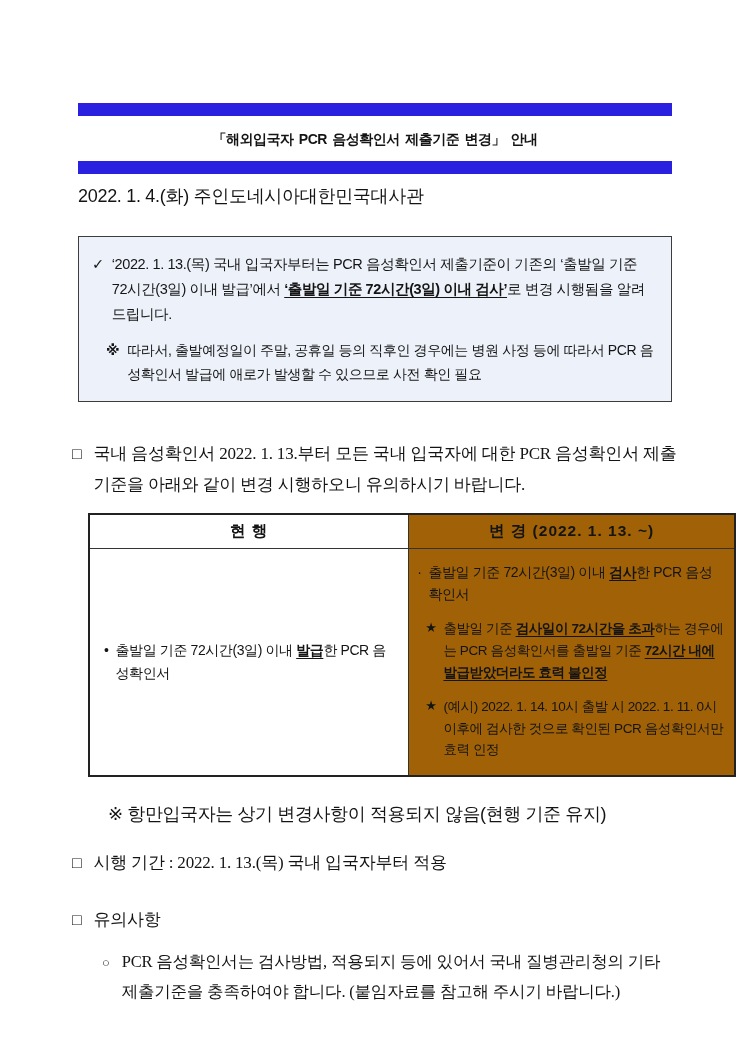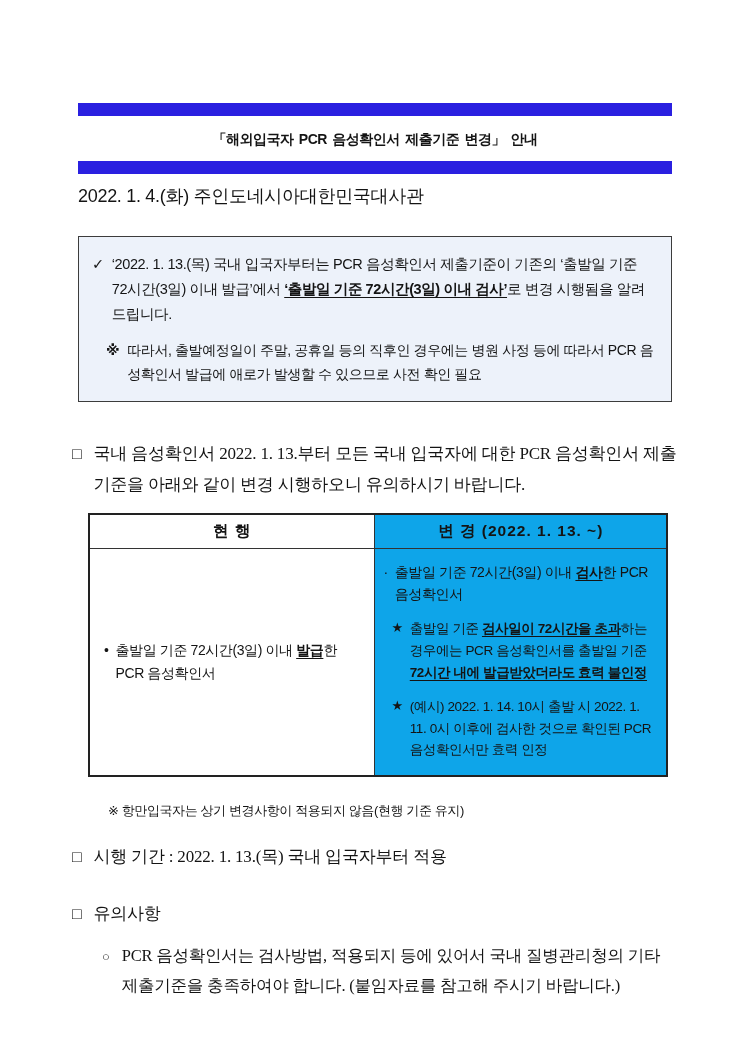--- a/index.html
+++ b/index.html
@@ -77,54 +77,54 @@
   .period-para { margin: 21px 70px 0 72px; }
   .caution-title { margin: 26px 70px 0 72px; }
   .caution-item {
     margin: 11px 70px 0 102px;
     font-size: 16.5px;
   }
   .caution-item .marker { font-size: 13px; padding-top: 4px; }
 
   
   .compare-table {
-    width: 580px;
+    width: 648px;
     margin: 12px 82px 0 88px;
     border-collapse: collapse;
     border: 2px solid #222222;
   }
   .compare-table th, .compare-table td {
     border: 1.5px solid #333333;
     vertical-align: middle;
   }
   .compare-table th {
     font-size: 15.5px;
     font-weight: bold;
     padding: 6px 4px;
     letter-spacing: 1px;
   }
   .compare-table td { font-size: 14px; letter-spacing: -0.4px; }
-  .col-changed { background: #0ea5e9; }
+  .col-changed { background: #a16207; }
   td.cell-current { width: 287px; padding: 10px 10px 10px 14px; }
   td.cell-changed { width: 293px; padding: 12px 8px 14px 8px; }
   .cell-item { display: flex; gap: 7px; line-height: 1.6; }
   .cell-item .bullet { flex: 0 0 auto; }
   .star-item {
     display: flex; gap: 7px;
     margin-top: 13px;
     padding-left: 8px;
     font-size: 13.5px;
     line-height: 1.6;
   }
   .star-item .bullet { flex: 0 0 auto; font-size: 13px; }
 
   
   .port-note {
     margin: 25px 78px 0 108px;
-    font-size: 13px;
+    font-size: 18px;
     letter-spacing: -0.4px;
   }
 </style>
 </head>
 <body>
 
 <div class="page">
 
   <div class="bar bar-top"></div>
 

